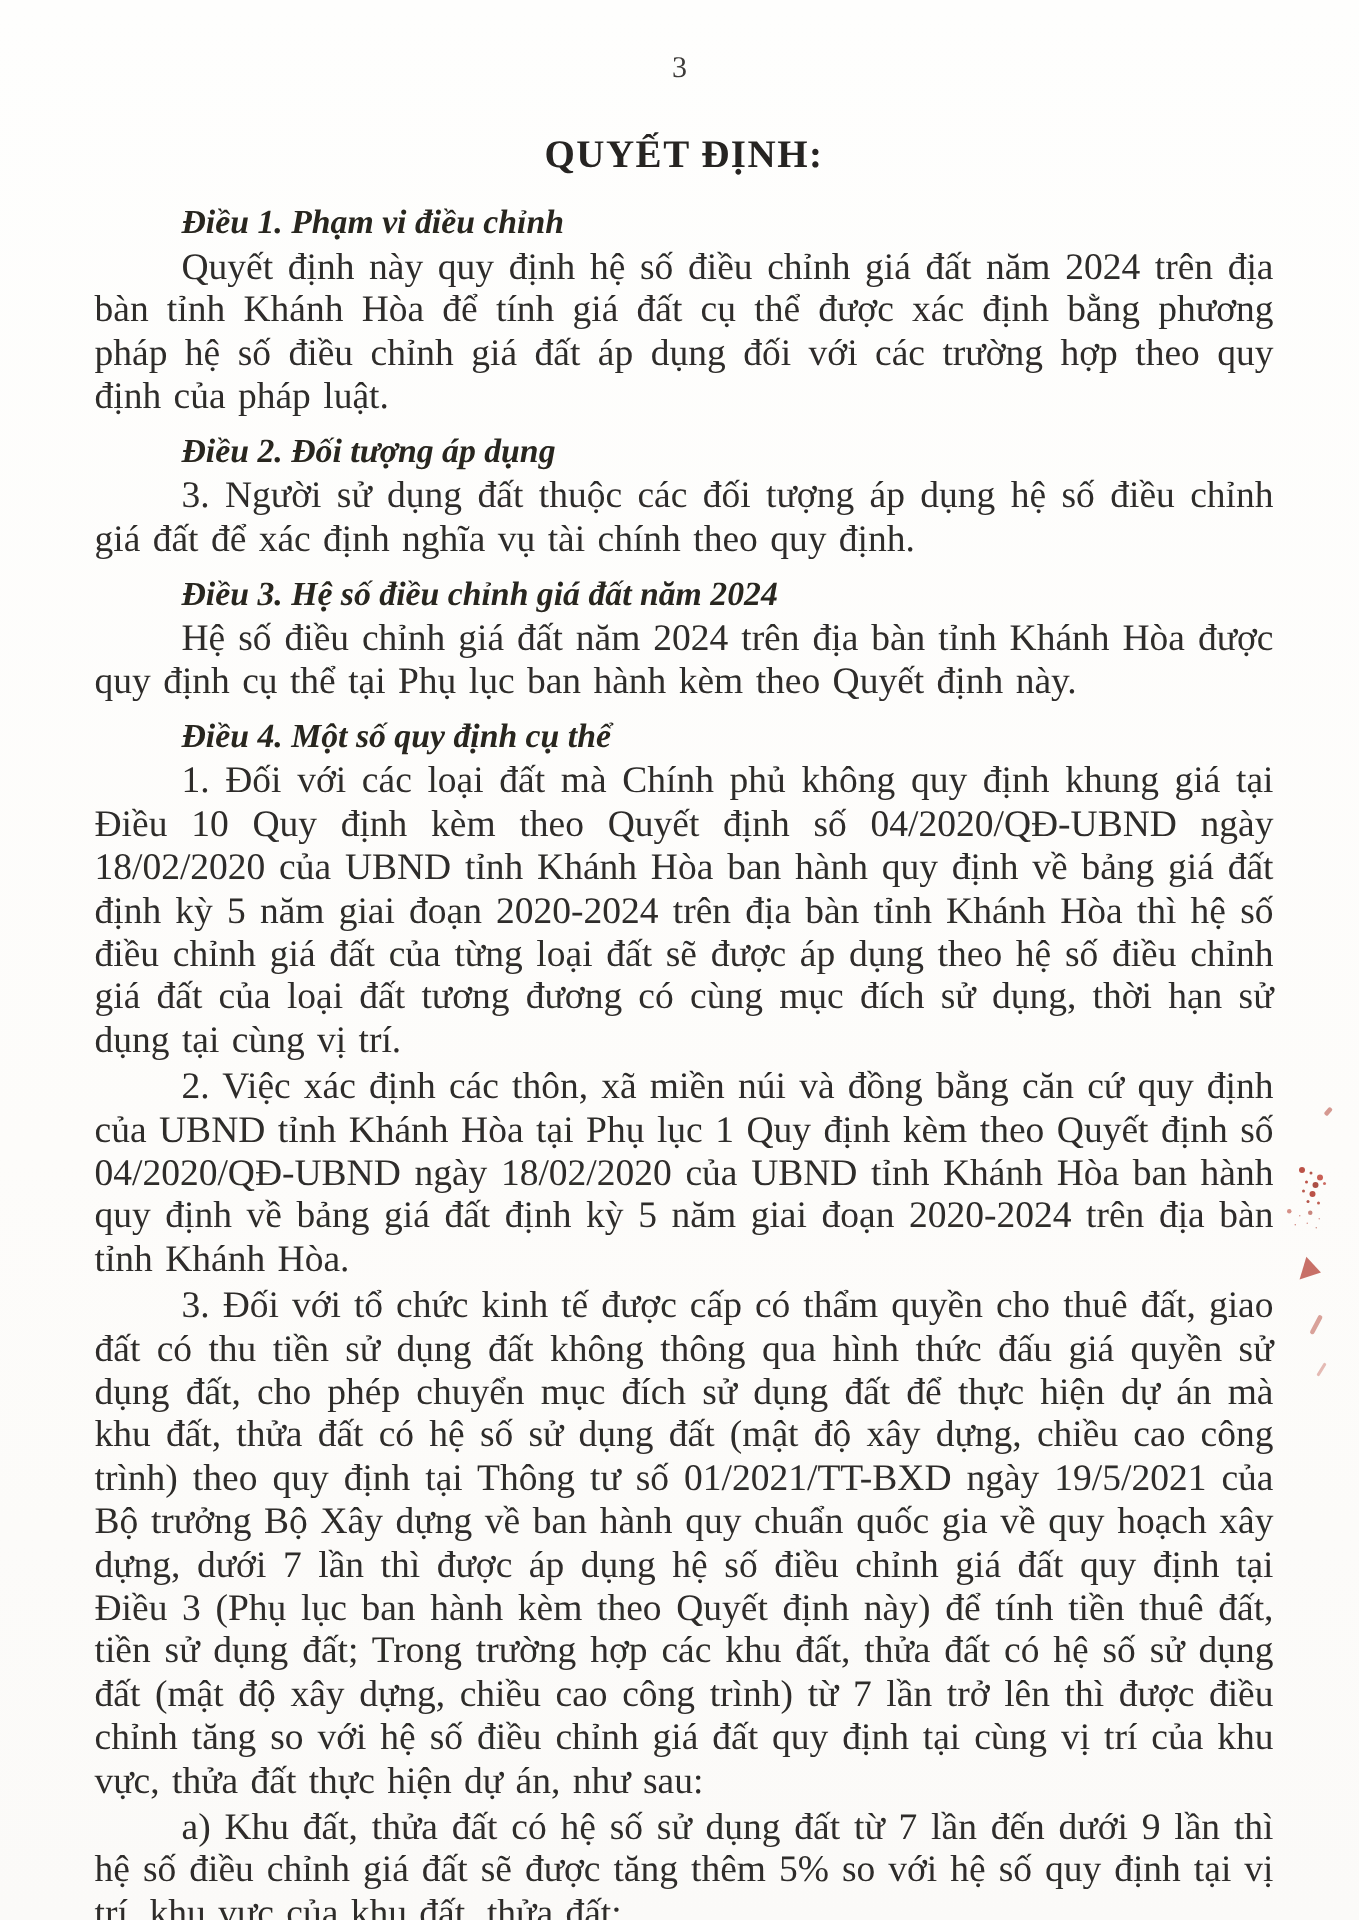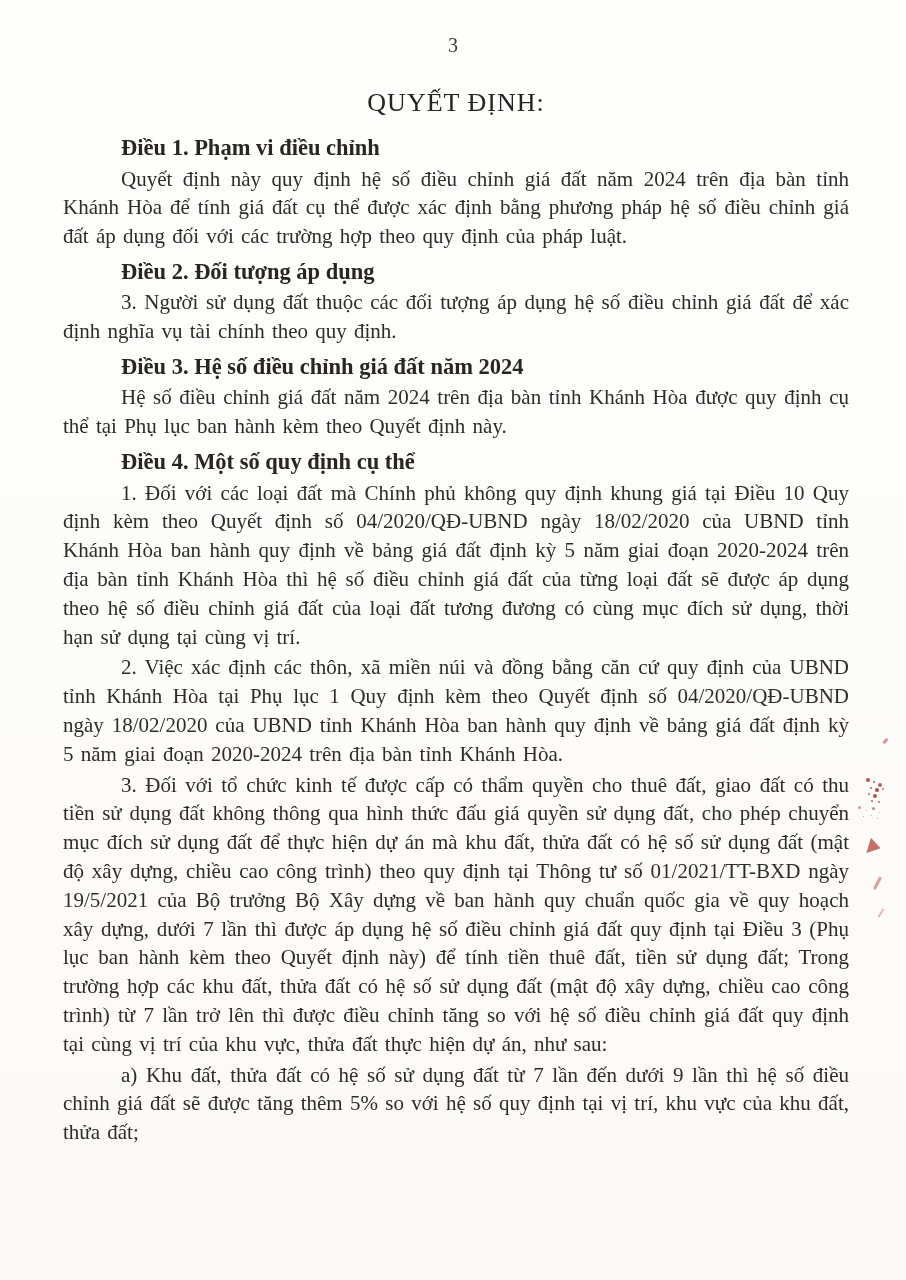--- a/index.html
+++ b/index.html
@@ -26,35 +26,36 @@
   .content {
     position: absolute;
     top: 88px;
     left: 63px;
     width: 786px;
   }
   .doc-title {
     margin: 0 0 16px 0;
     text-align: center;
     font-size: 26px;
-    font-weight: normal;
+    font-weight: bold;
     letter-spacing: 1px;
     color: #262422;
   }
   .heading {
     margin: 7px 0 2px 0;
     font-size: 22.5px;
     font-weight: bold;
     line-height: 28.5px;
     text-indent: 58px;
     color: #28261f;
+    font-style: italic;
   }
   .body-para {
     margin: 0 0 2px 0;
-    font-size: 21px;
+    font-size: 25px;
     line-height: 28.8px;
     text-align: justify;
     text-indent: 58px;
     word-spacing: 2px;
     color: #2e2c2a;
   }
   
   .ink-marks { position: absolute; top: 0; left: 0; width: 100%; height: 100%; pointer-events: none; }
   .ink { position: absolute; background: transparent; }
   .ink-speck-1 {

